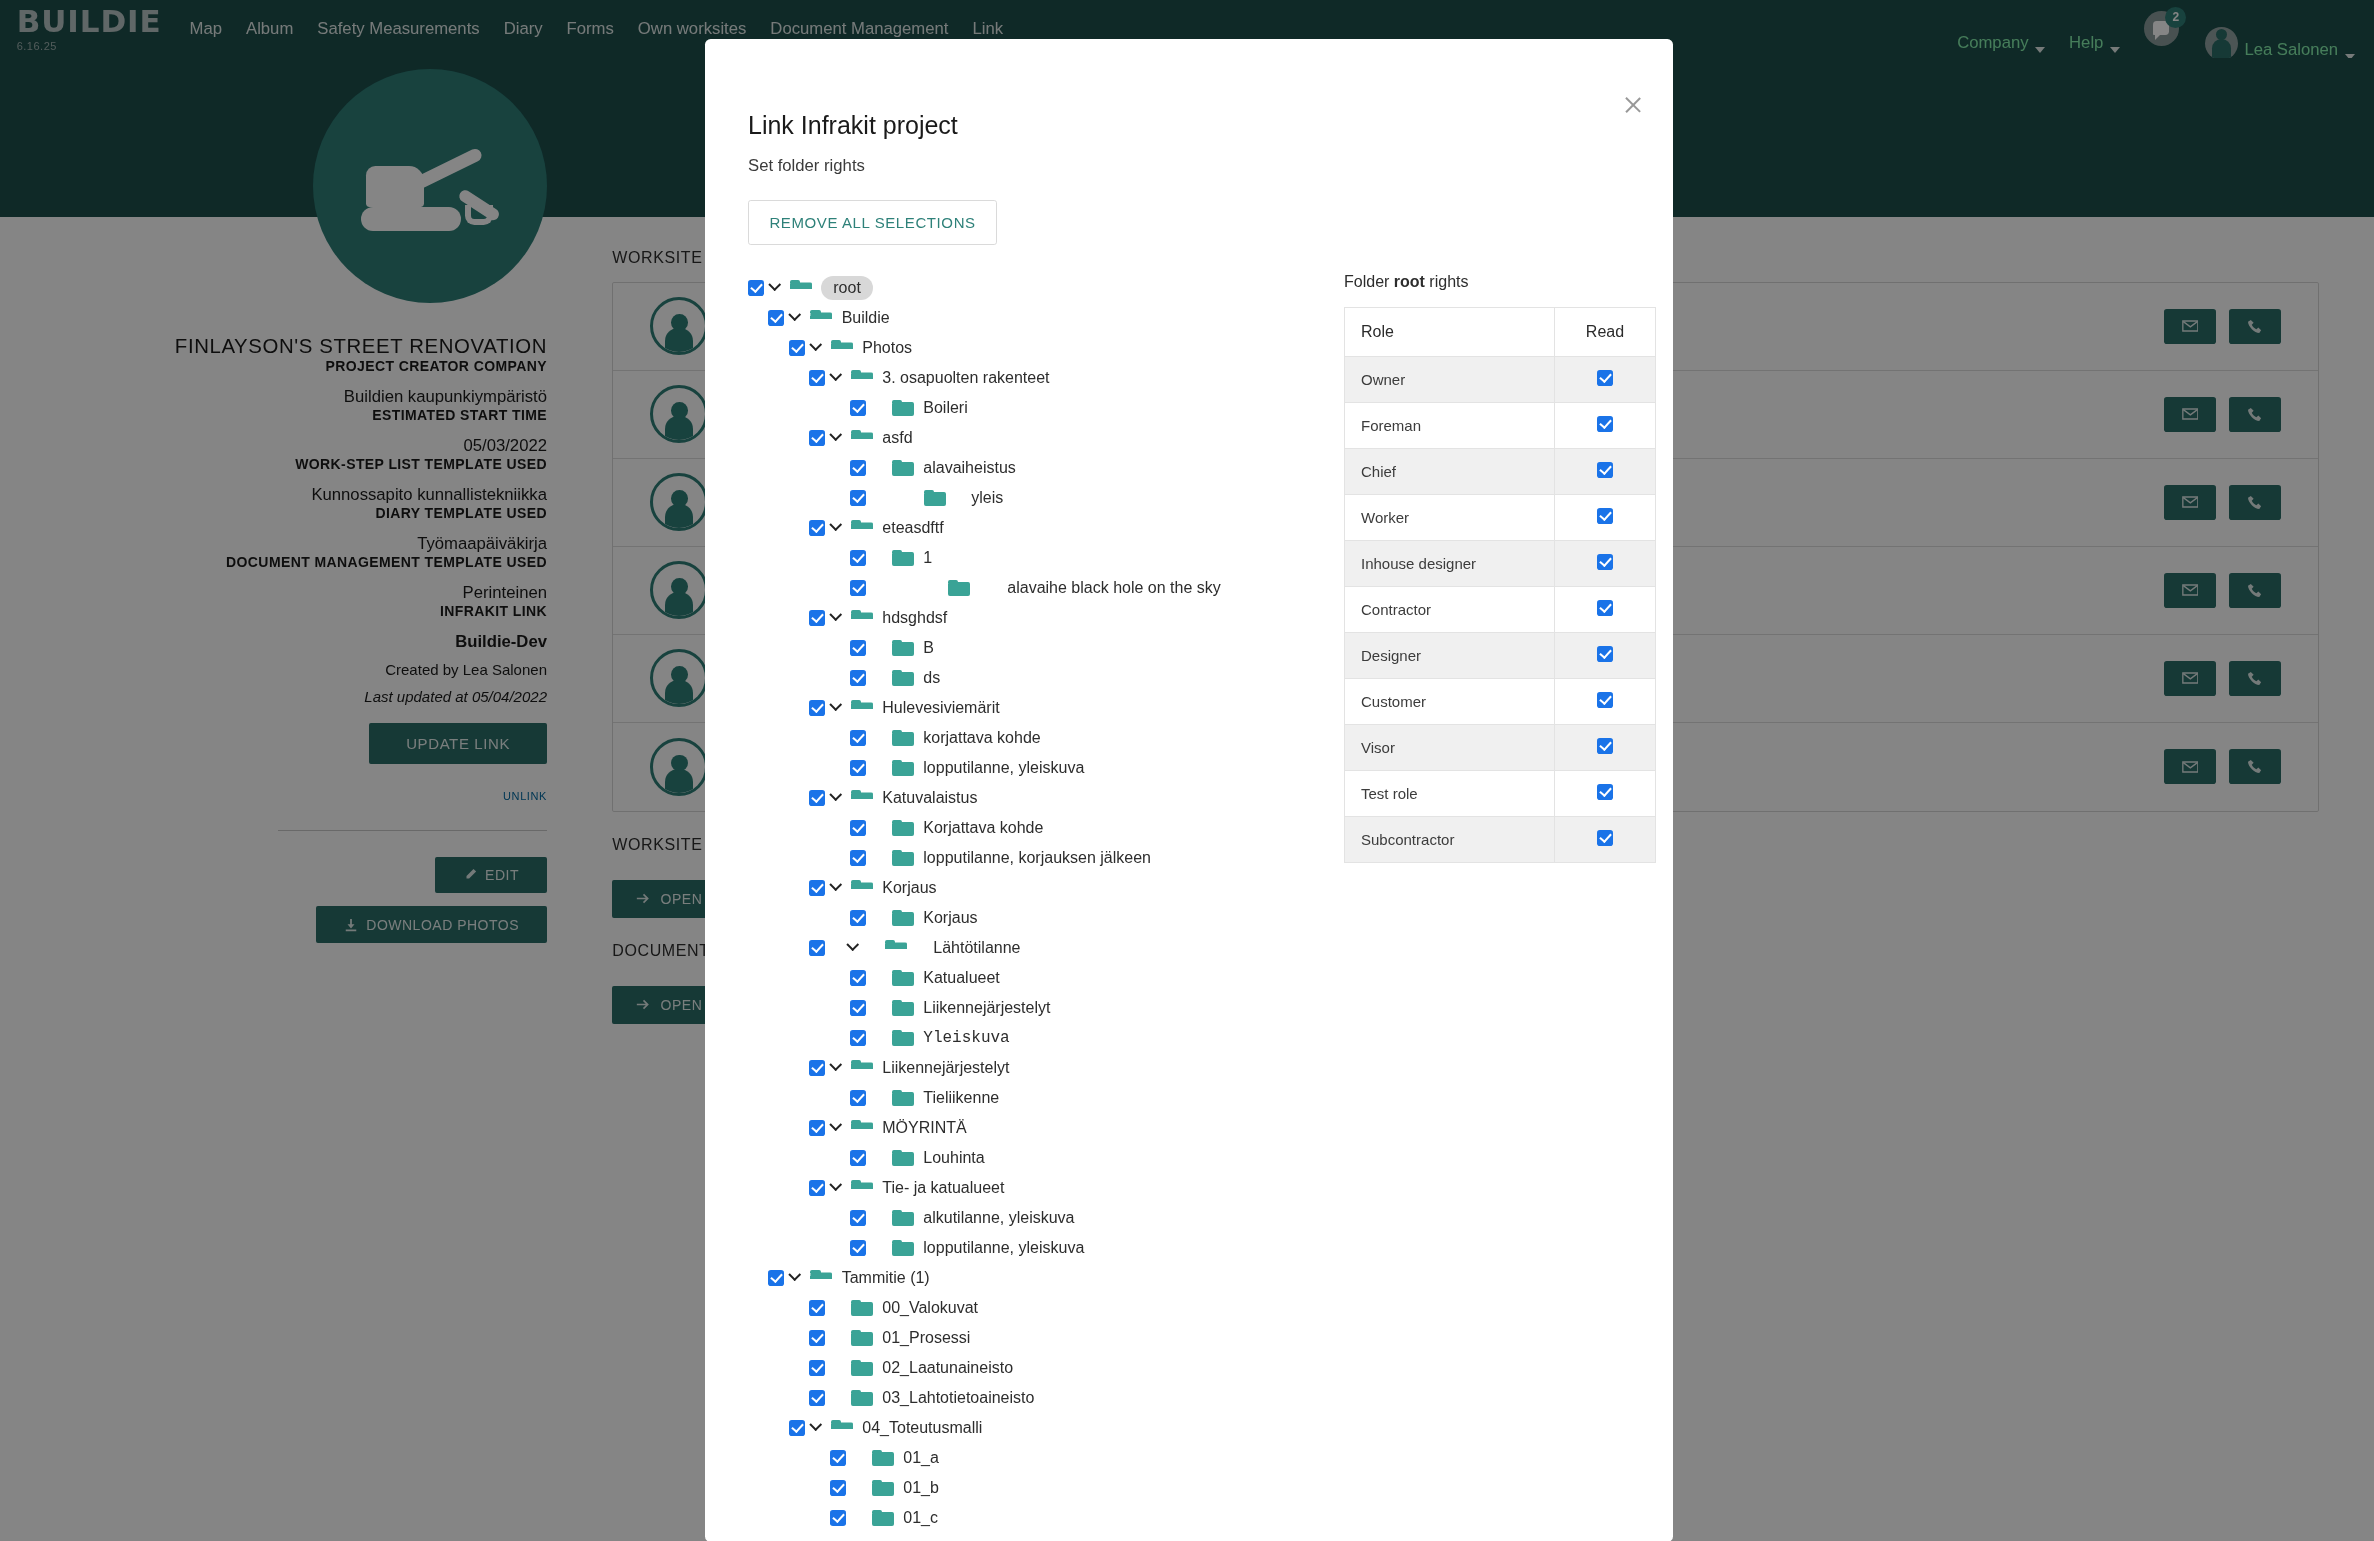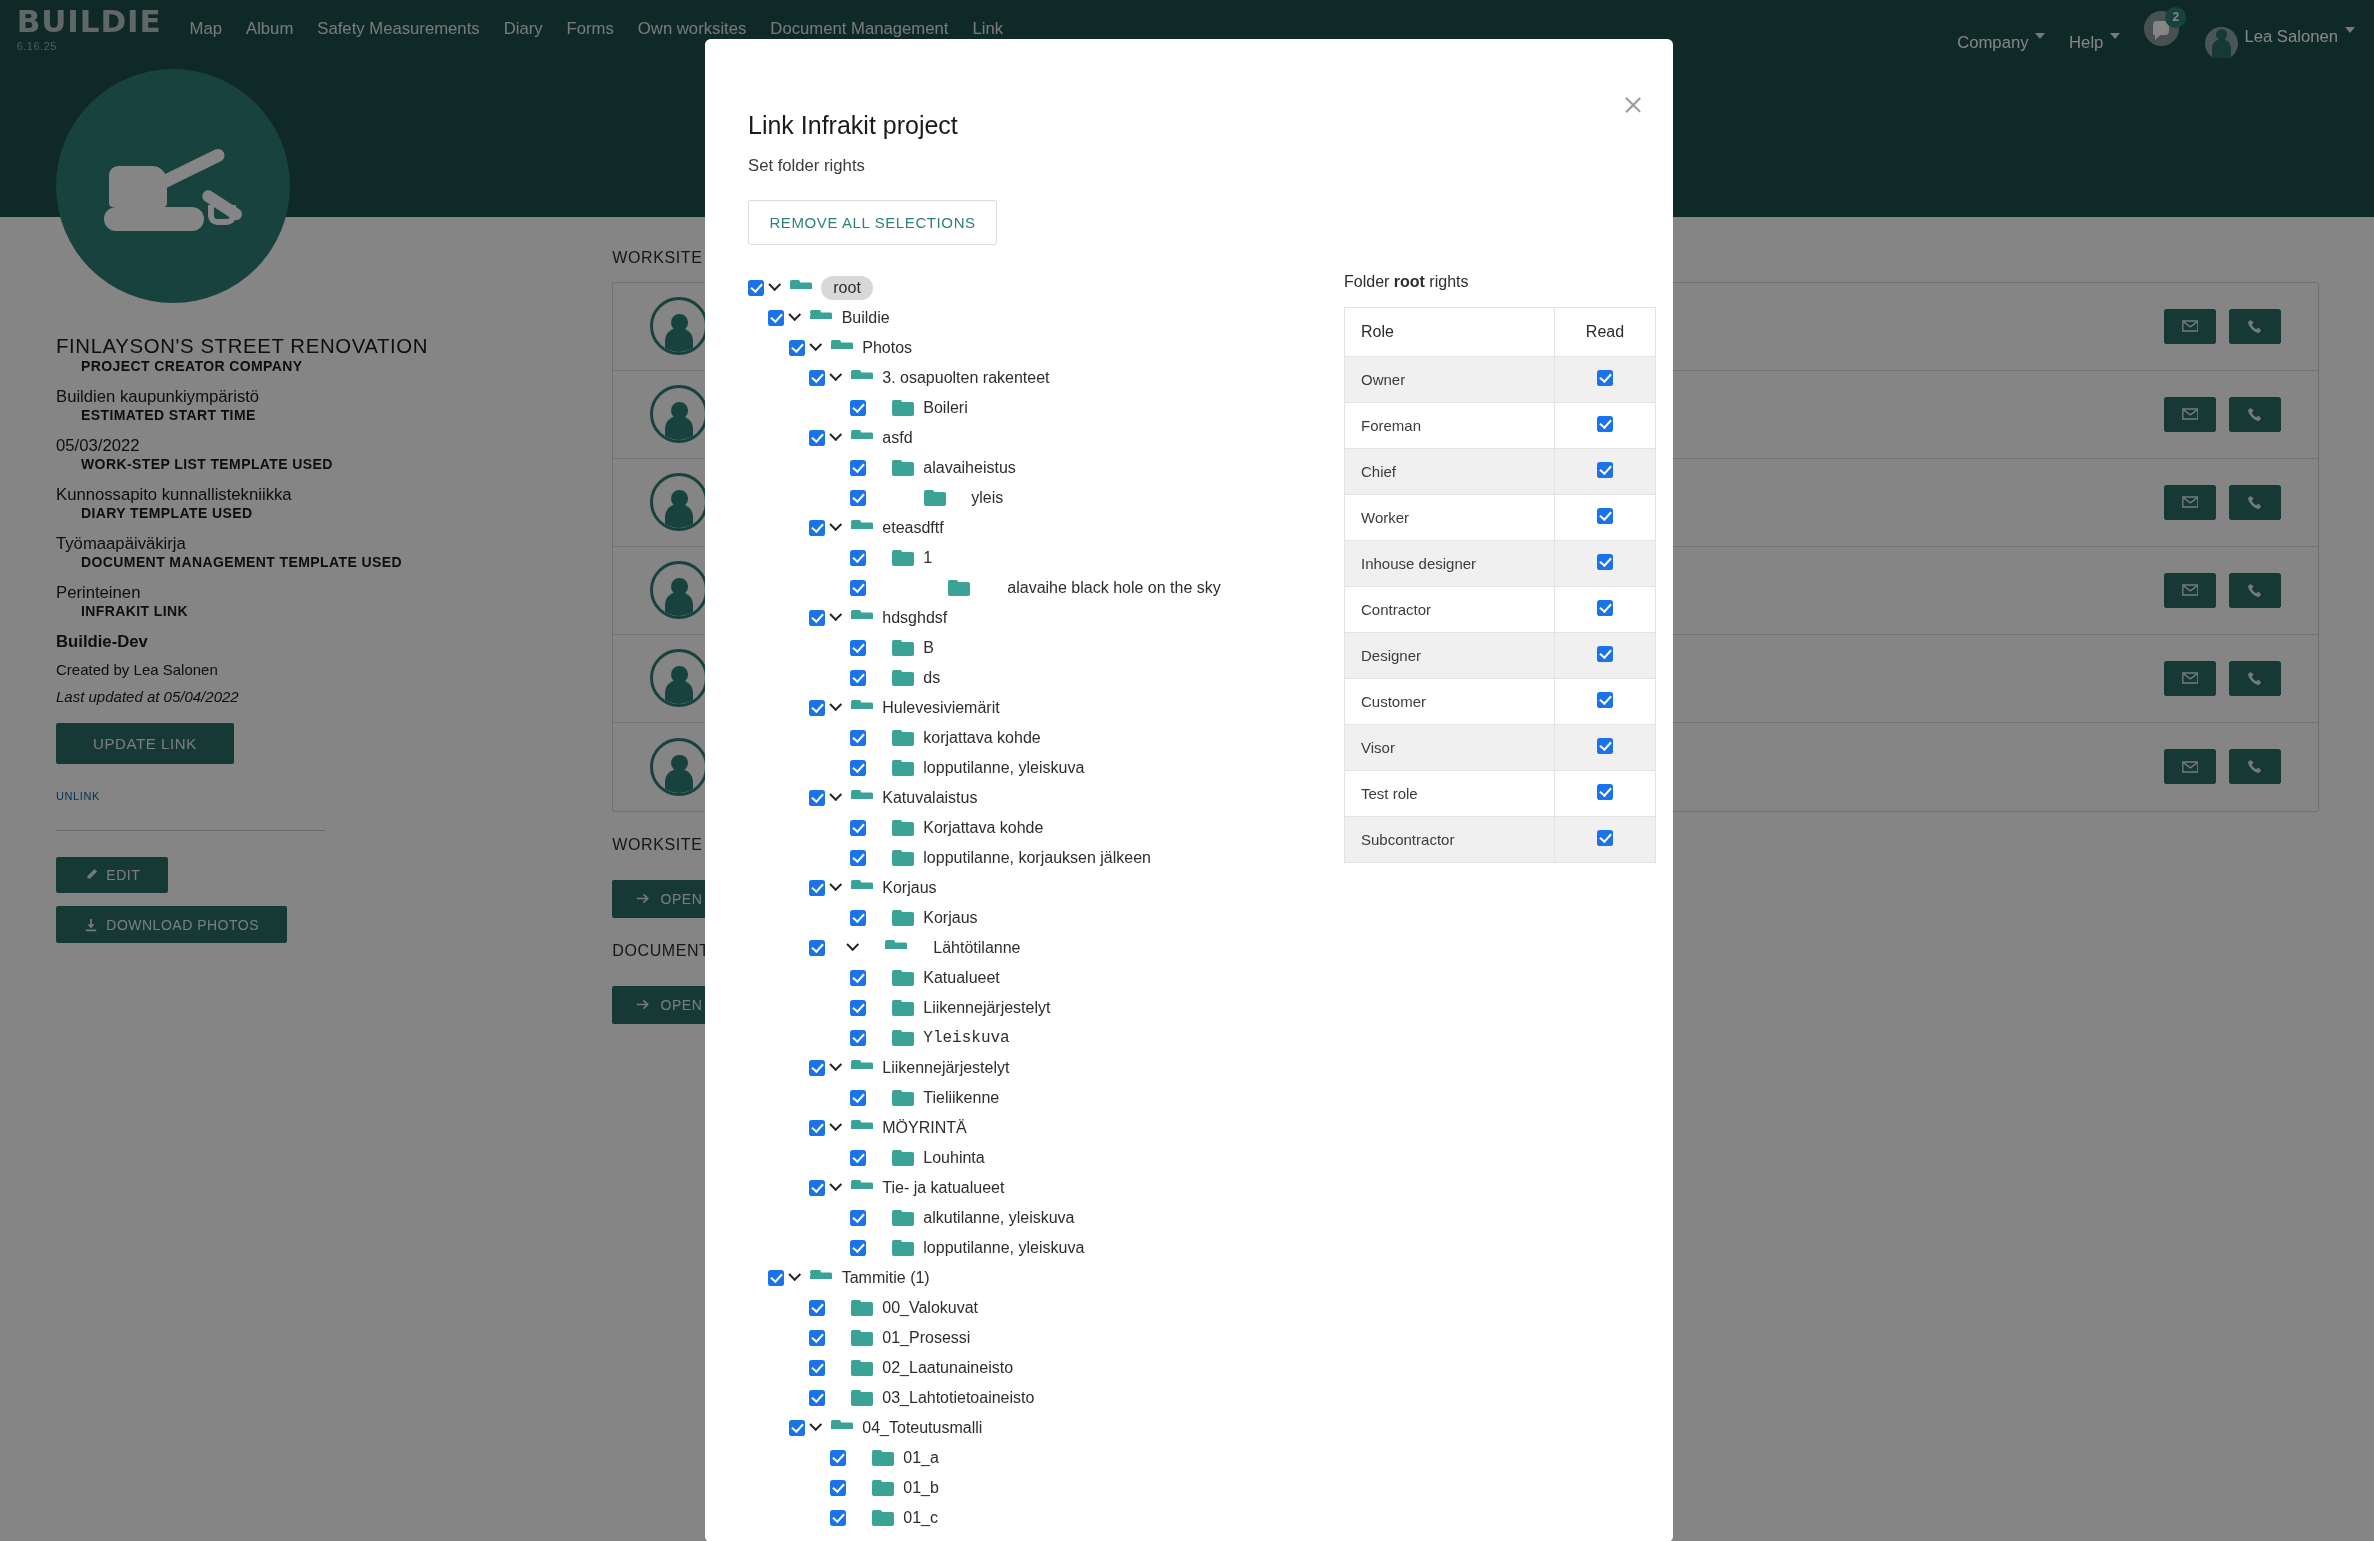--- a/index.html
+++ b/index.html
@@ -21,21 +21,21 @@
   }
   .brand { display: flex; flex-direction: column; justify-content: center; margin-right: 28px; }
   .brand-word {
     font-size: 31px; font-weight: 700; letter-spacing: 0.9px;
     color: #b9c6c5; line-height: 1; font-family: "DejaVu Sans", sans-serif;
   }
   .brand-ver { font-size: 11px; color: #9db0ae; margin-top: 2.8px; letter-spacing: 0.5px; }
   .nav-links { display: flex; align-items: center; gap: 24px; }
   .nav-link { font-size: 16.7px; color: #e2eae9; white-space: nowrap; cursor: pointer; }
   .nav-right { margin-left: auto; display: flex; align-items: center; gap: 24px; }
-  .nav-drop { font-size: 16.7px; color: #ffffff; display: flex; align-items: flex-start; gap: 6.5px; cursor: pointer; margin-top: 28px; }
+  .nav-drop { font-size: 16.7px; color: #86efac; display: flex; align-items: flex-end; gap: 6.5px; cursor: pointer; margin-top: 28px; }
   .caret { width: 0; height: 0; border-left: 5.6px solid transparent; border-right: 5.6px solid transparent; border-top: 6.5px solid #e2eae9; }
   .chat-wrap { position: relative; width: 37px; height: 37px; cursor: pointer; }
   .chat-ring {
     width: 35px; height: 35px; border-radius: 50%;
     background: #8a9c9b; display: flex; align-items: center; justify-content: center;
   }
   .chat-bub { width: 16px; height: 14px; background: #ffffff; border-radius: 3.7px 3.7px 3.7px 0.9px; position: relative; }
   .chat-bub:after { content:""; position:absolute; left:1.9px; bottom:-4.6px; border-left:5.6px solid #ffffff; border-bottom:5.6px solid transparent; }
   .badge {
     position: absolute; top: -3.7px; right: -5.6px; min-width: 21.3px; height: 21.3px;
@@ -47,21 +47,21 @@
     display: flex; align-items: flex-end; justify-content: center; overflow: hidden;
   }
   .avatar-sm i { display:block; width:18.6px; height:20.4px; background:#2b6d68; border-radius: 9.3px 9.3px 0 0; position: relative; }
   .avatar-sm i:before { content:""; position:absolute; top:-10.2px; left:3.7px; width:11px; height:11px; border-radius:50%; background:#2b6d68; }
 
   .hero { position: absolute; top: 58px; left: 0; width: 2375px; height: 160px; background: #1d4f4c; }
 
   .content { position: absolute; top: 217px; left: 0; width: 2375px; height: 1325px; background: #ffffff; display: flex; }
 
   .sidebar {
-    width: 603px; padding: 0 56px; display: flex; flex-direction: column; align-items: flex-start;
+    width: 603px; padding: 0 56px; display: flex; flex-direction: column; align-items: flex-end;
   }
   .avatar-big {
     width: 234px; height: 234px; border-radius: 50%; background: #2e7f78;
     margin-top: -148px; display: flex; align-items: center; justify-content: center;
   }
   .excavator { width: 139px; height: 89px; position: relative; }
   .excavator .cab { position:absolute; left: 5.6px; bottom: 24px; width: 58px; height: 41px; background:#ffffff; border-radius: 9.3px 15px 3.7px 3.7px; }
   .excavator .arm { position:absolute; left: 58px; bottom: 41px; width: 72px; height: 13px; background:#ffffff; border-radius: 6.5px; transform: rotate(-26deg); transform-origin: left bottom; }
   .excavator .arm2 { position:absolute; left: 96px; bottom: 33px; width: 45px; height: 12px; background:#ffffff; border-radius: 6.5px; transform: rotate(33deg); transform-origin: left bottom; }
   .excavator .bucket { position:absolute; left: 104px; bottom: 5.6px; width: 28px; height: 20.4px; border: 6.5px solid #ffffff; border-top: none; border-radius: 0 0 9.3px 9.3px; }

